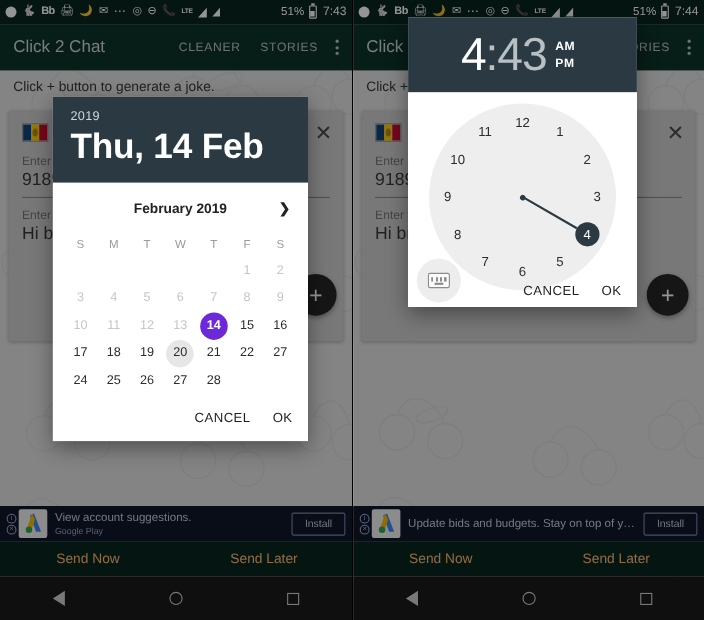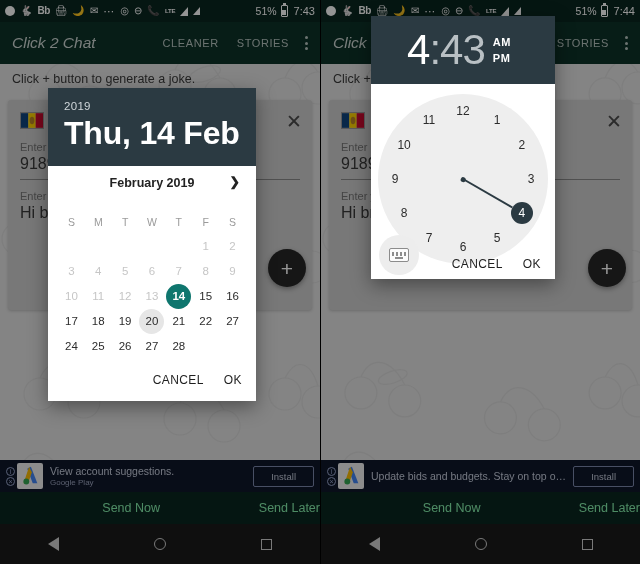--- a/index.html
+++ b/index.html
@@ -49,21 +49,21 @@
   .lte { font-size: 6px; font-weight: bold; letter-spacing: -0.2px; }
 
   
   .appbar {
     position: absolute; top: 22px; left: 0; right: 0; height: 42px;
     background: #0d3329;
     display: flex; align-items: center;
     padding: 0 12px;
     z-index: 4;
   }
-  .app-title { color: #cfd8d5; font-size: 15.5px; flex: 1; font-style: italic; }
+  .app-title { color: #cfd8d5; font-size: 15.5px; flex: 1; }
   .app-action { color: #b9c6c2; font-size: 11px; letter-spacing: 0.6px; margin-left: 18px; }
   .overflow { margin-left: 16px; display: flex; flex-direction: column; gap: 2.5px; }
   .overflow i { width: 3px; height: 3px; border-radius: 50%; background: #b9c6c2; display: block; }
 
   
   .content {
     position: absolute; top: 64px; left: 0; right: 0; bottom: 0;
     background: #e3e3e3;
     overflow: hidden;
   }
@@ -125,82 +125,82 @@
     width: 26px; height: 26px; background: #f1f1f1; border-radius: 2px;
     display: flex; align-items: center; justify-content: center; flex: none;
     margin-right: 7px;
   }
   .ad-text { flex: 1; min-width: 0; }
   .ad-title { color: #c7cede; font-size: 10.5px; white-space: nowrap;
               overflow: hidden; text-overflow: ellipsis; }
   .ad-sub { color: #9aa3bd; font-size: 8px; margin-top: 1px; }
   .ad-install {
     border: 1px solid #7c88ad; color: #c3cadb; font-size: 9.5px;
-    padding: 4px 17px; border-radius: 2px; flex: none; margin-left: 6px;
+    padding: 4px 11px; border-radius: 2px; flex: none; margin-left: 6px;
   }
 
   
   .sendbar {
     position: absolute; left: 0; right: 0; bottom: 40px; height: 32px;
     background: #0a2620;
     display: flex; align-items: center;
   }
-  .sendbtn { flex: 1; text-align: right; color: #86efac; font-size: 12.5px; }
+  .sendbtn { flex: 1; text-align: center; color: #fdba74; font-size: 12.5px; }
 
   
   .navbar {
     position: absolute; left: 0; right: 0; bottom: 0; height: 40px;
     background: #1a1a1a;
     display: flex; align-items: center; justify-content: space-around;
   }
   .nav-back { width: 0; height: 0; border-top: 7px solid transparent;
               border-bottom: 7px solid transparent; border-right: 11px solid #d0d0d0; }
   .nav-home { width: 12px; height: 12px; border: 1.6px solid #d0d0d0; border-radius: 50%; }
   .nav-rec { width: 11px; height: 11px; border: 1.6px solid #d0d0d0; }
 
   
   .scrim { position: absolute; inset: 0; background: rgba(0,0,0,.42); z-index: 8; }
 
   
   .dlg-date {
     position: absolute; z-index: 10;
-    left: 48px; top: 88px; width: 208px;
+    left: 48px; top: 88px; width: 232px;
     background: #fff;
     box-shadow: 0 6px 18px rgba(0,0,0,.4);
   }
   .dd-head { background: #2b3a42; padding: 12px 16px 14px 16px; }
   .dd-year { color: #cfd6da; font-size: 11.5px; letter-spacing: .3px; }
   .dd-date { color: #fff; font-size: 32px; font-weight: bold; margin-top: 3px; letter-spacing: -.2px; }
   .dd-body { padding: 10px 10px 4px 10px; }
   .dd-month {
-    display: flex; justify-content: center;
+    display: flex; align-items: center; justify-content: center;
     position: relative; height: 28px;
   }
   .dd-month span { font-size: 12.5px; font-weight: bold; color: #222; }
   .dd-next { position: absolute; right: 6px; font-size: 15px; color: #333; line-height: 1; }
   .cal { width: 100%; border-collapse: collapse; margin-top: 6px; }
   .cal th { font-size: 10.5px; color: #9a9a9a; font-weight: normal; padding: 6px 0; }
   .cal td { text-align: center; padding: 0; height: 25px; }
   .day {
     width: 25px; height: 25px; line-height: 25px; border-radius: 50%;
     margin: 0 auto; font-size: 11.5px; color: #2c2c2c;
   }
   .day.dim { color: #c6c6c6; }
-  .day.sel { background: #0f766e; color: #fff; font-weight: bold; }
+  .day.sel { background: #6d28d9; color: #fff; font-weight: bold; }
   .day.today { background: #e6e6e6; color: #2c2c2c; }
   .dlg-actions {
     display: flex; justify-content: flex-end; align-items: center;
     padding: 10px 14px 14px 14px; gap: 20px;
   }
   .dlg-btn { font-size: 12px; font-weight: normal; color: #1f1f1f; letter-spacing: .4px; }
 
   
   .dlg-time {
     position: absolute; z-index: 10;
-    left: 50px; top: 16px; width: 184px;
+    left: 50px; top: 16px; width: 208px;
     background: #fff;
     box-shadow: 0 6px 18px rgba(0,0,0,.4);
   }
   .tp-head {
     background: #2b3a42; height: 68px;
     display: flex; align-items: center; justify-content: center;
     padding-right: 8px;
   }
   .tp-time { font-size: 42px; color: #b9c0c4; line-height: 1; letter-spacing: -1px; }
   .tp-time .hh { color: #fff; }

